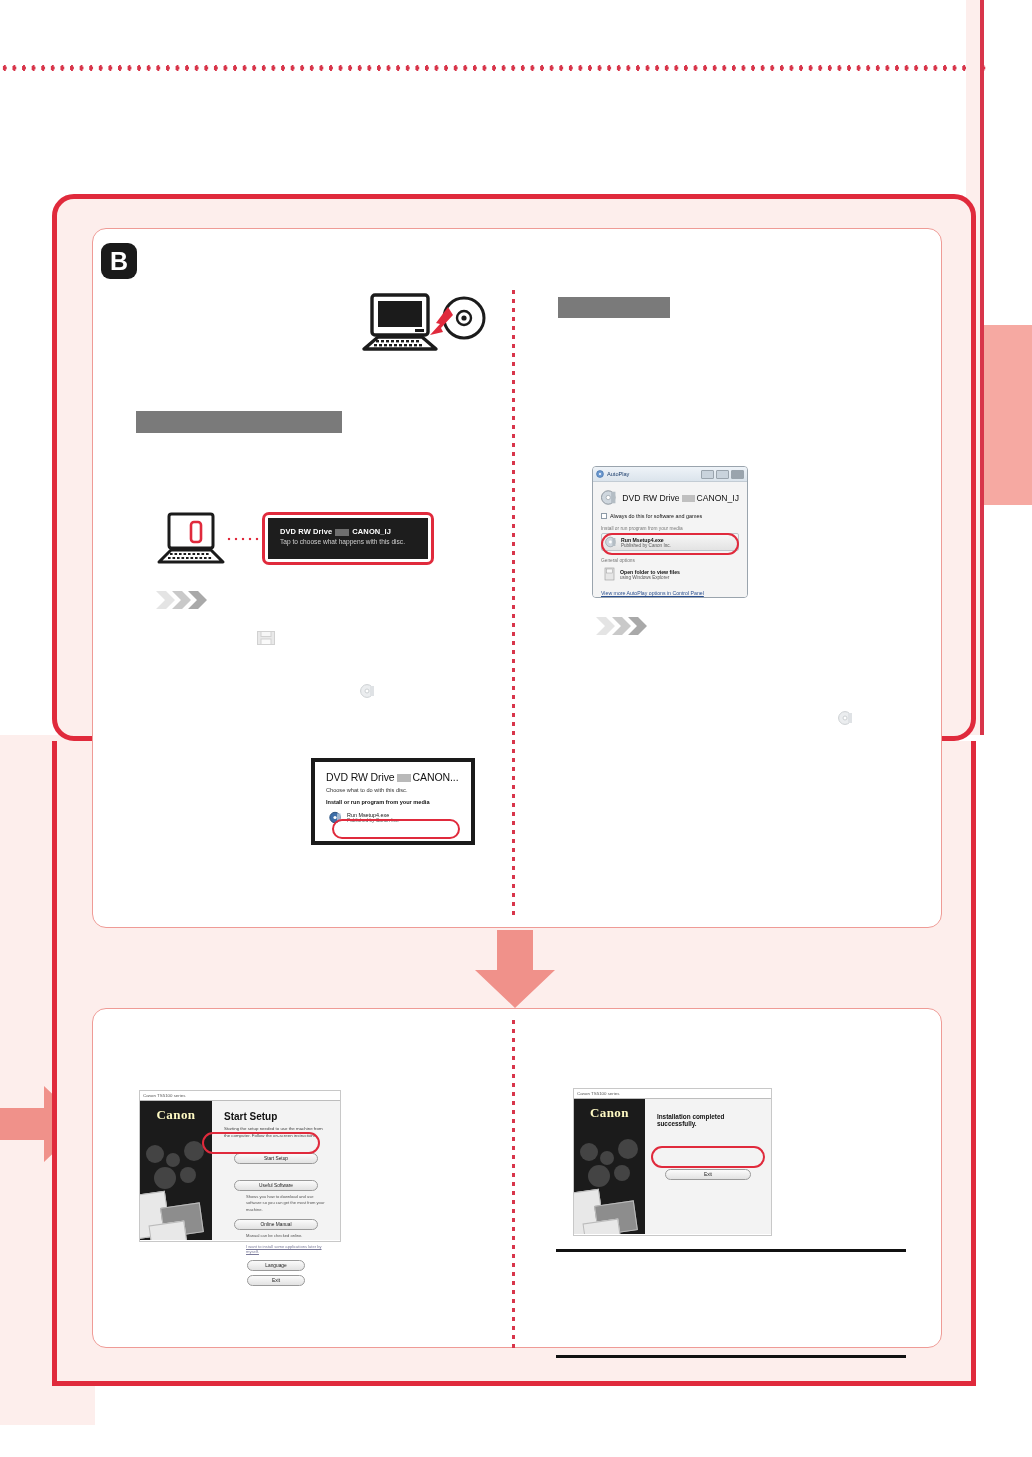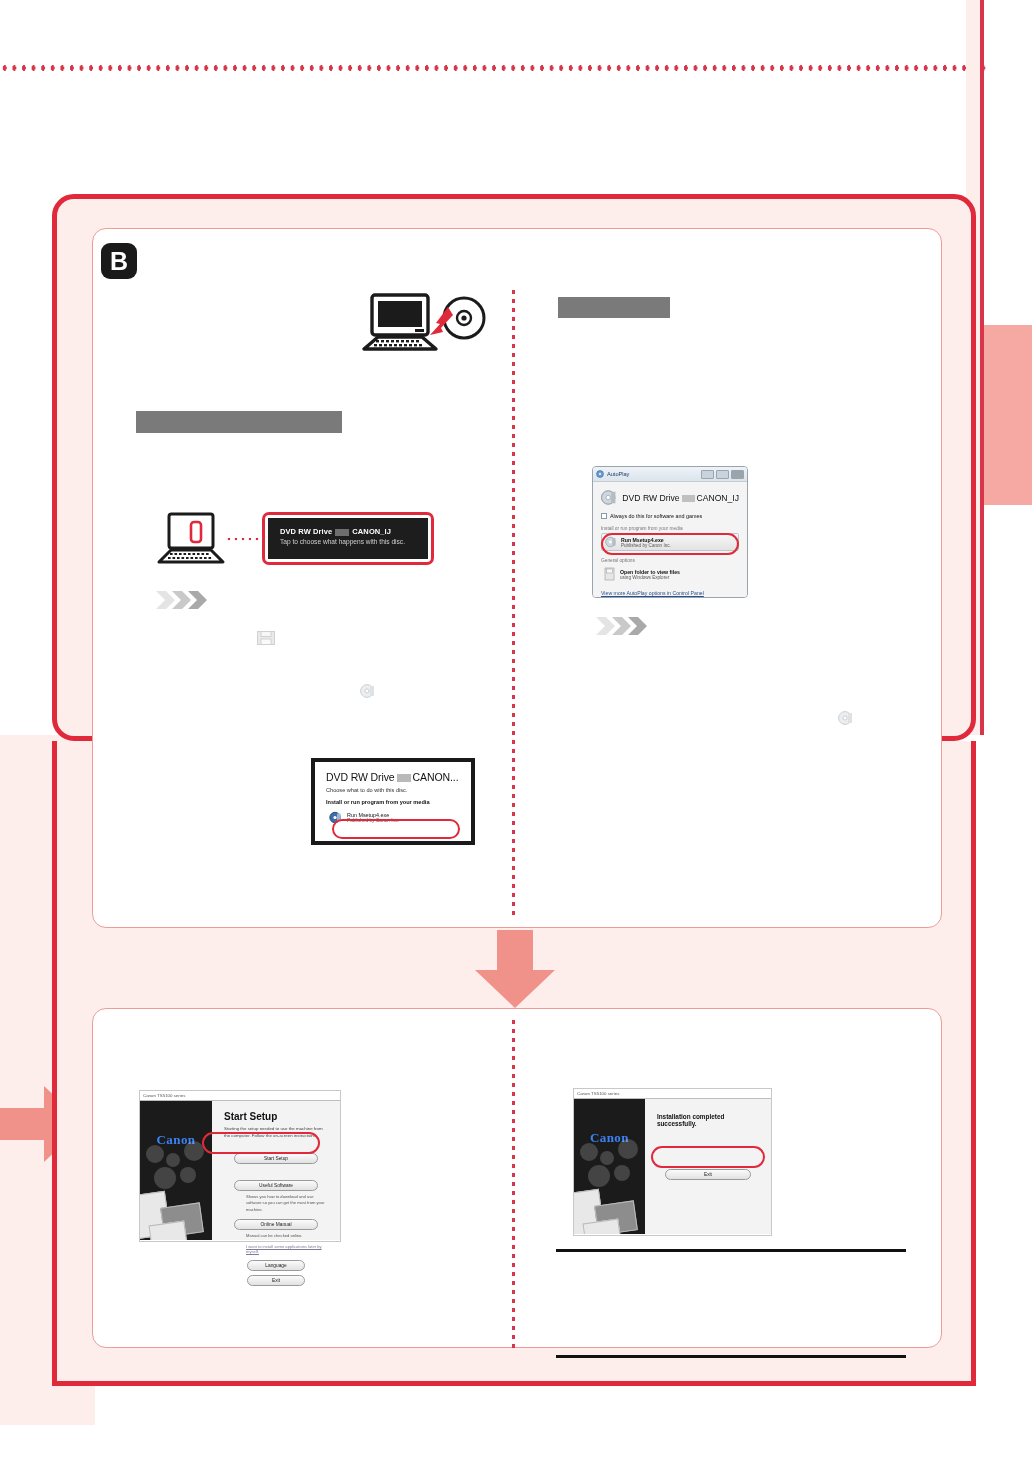--- a/index.html
+++ b/index.html
@@ -197,22 +197,22 @@
   }
   .canon-dlg .dlg-caption{
     height:10px; font-size:4.4px; color:#555; padding:2px 0 0 3px;
     border-bottom:1px solid #bdbdbd; background:#ffffff; white-space:nowrap;
   }
   .canon-dlg .dlg-body{ display:flex; height:calc(100% - 11px); }
   .dlg-art{
     width:36%; background:#1b1b1b; position:relative; overflow:hidden;
   }
   .dlg-art .canon-word{
-    position:absolute; left:50%; top:31px; transform:translateX(-50%);
-    color:#3b82f6; font-family:"Liberation Serif", serif; font-weight:bold;
+    position:absolute; left:50%; top:6px; transform:translateX(-50%);
+    color:#fef9c3; font-family:"Liberation Serif", serif; font-weight:bold;
     font-size:13px; letter-spacing:.4px;
   }
   .dlg-art .blob{
     position:absolute; border-radius:50%; background:rgba(255,255,255,.18);
   }
   .dlg-art .photo{
     position:absolute; background:#e8e8e8; border:1px solid #bbb;
     transform:rotate(-8deg);
   }
   .dlg-art .photo.dark{ background:#8d8d8d; }

